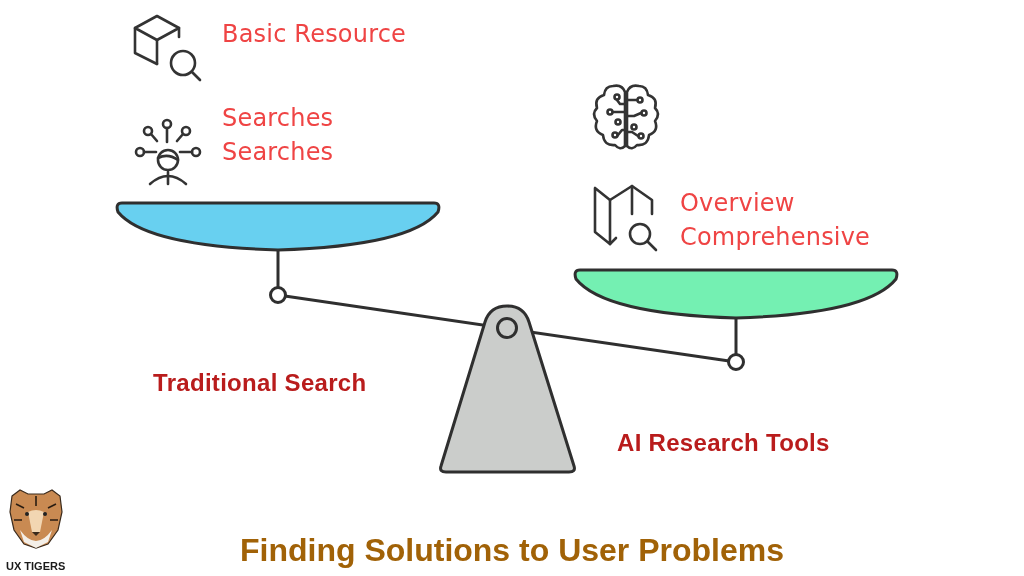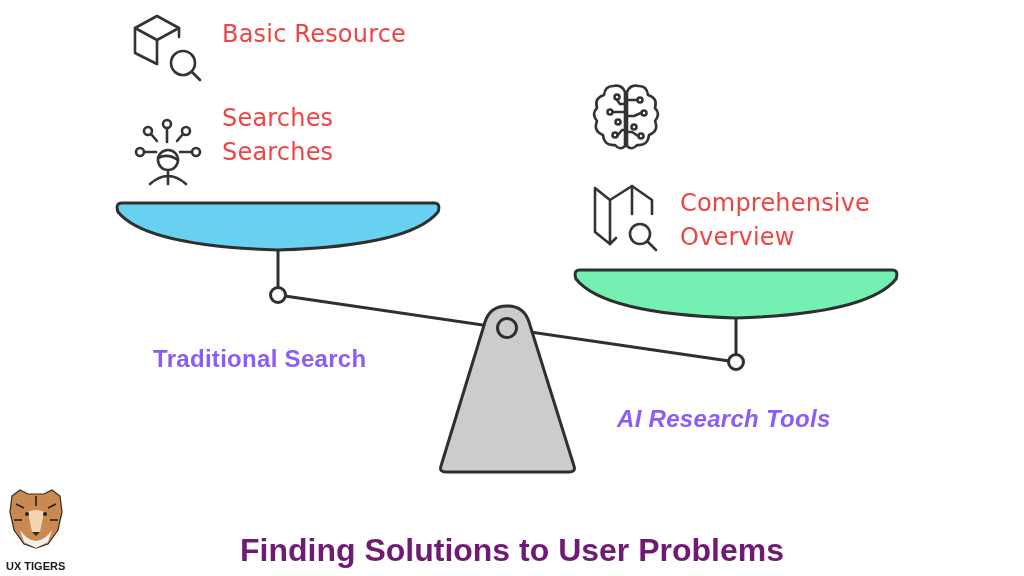--- a/index.html
+++ b/index.html
@@ -1,23 +1,23 @@
 <!DOCTYPE html>
 <html><head>
   <meta charset="utf-8">
   <style>
     html, body { margin: 0; padding: 0; background: #ffffff; }
     body { width: 1024px; height: 576px; position: relative; overflow: hidden;
            font-family: "DejaVu Sans", "Liberation Sans", sans-serif; color: #2f2f2f; }
     svg.scene { position: absolute; left: 0; top: 0; }
     .label { position: absolute; font-size: 24px; line-height: 34px; color: #ef4444; letter-spacing: 0.2px; }
     .label span { display: block; }
-    .pan-label { position: absolute; font-size: 24px; font-weight: bold; color: #8b5cf6; font-family: "Liberation Sans", sans-serif; letter-spacing: 0.3px; }
+    .pan-label { position: absolute; font-size: 24px; font-weight: bold; color: #b91c1c; font-family: "Liberation Sans", sans-serif; letter-spacing: 0.3px; margin-top: 24px; }
     .title { position: absolute; left: 0; width: 1024px; top: 532px; text-align: center;
-             font-size: 32px; font-weight: bold; color: #701a75; font-family: "Liberation Sans", sans-serif; }
+             font-size: 32px; font-weight: bold; color: #a16207; font-family: "Liberation Sans", sans-serif; }
     .logo-text { position: absolute; left: 6px; top: 560px; font-size: 11px; font-weight: bold; color: #1a1a1a; font-family: "Liberation Sans", sans-serif; }
   </style>
 </head>
 <body>
 
 <svg class="scene" width="1024" height="576" viewBox="0 0 1024 576">
 
   <line x1="278" y1="295" x2="736" y2="362" stroke="#2f2f2f" stroke-width="3"></line>
 
   <g>
@@ -107,21 +107,21 @@
   <span>Basic Resource</span>
 </div>
 <div class="label" style="left:222px; top:101px;">
   <span>Searches</span>
   <span>Searches</span>
 </div>
 
 <div class="label" style="left:680px; top:85px;">
 </div>
 <div class="label" style="left:680px; top:186px;">
+  <span>Overview</span>
   <span>Comprehensive</span>
-  <span>Overview</span>
 </div>
 
 <div class="pan-label" style="left:153px; top:345px;">Traditional Search</div>
-<div class="pan-label" style="left:617px; top:405px;font-style:italic;">AI Research Tools</div>
+<div class="pan-label" style="left:617px; top:405px;">AI Research Tools</div>
 
 <div class="title">Finding Solutions to User Problems</div>
 <div class="logo-text">UX TIGERS</div>
 
 </body></html>

